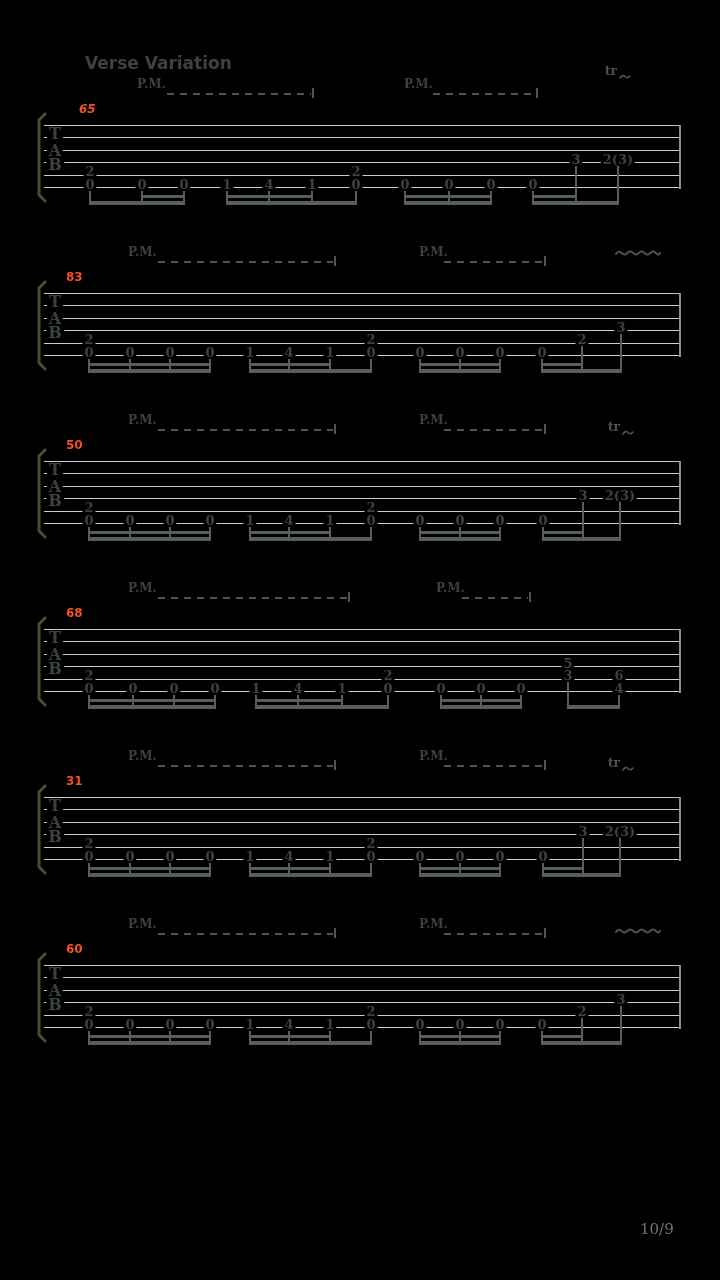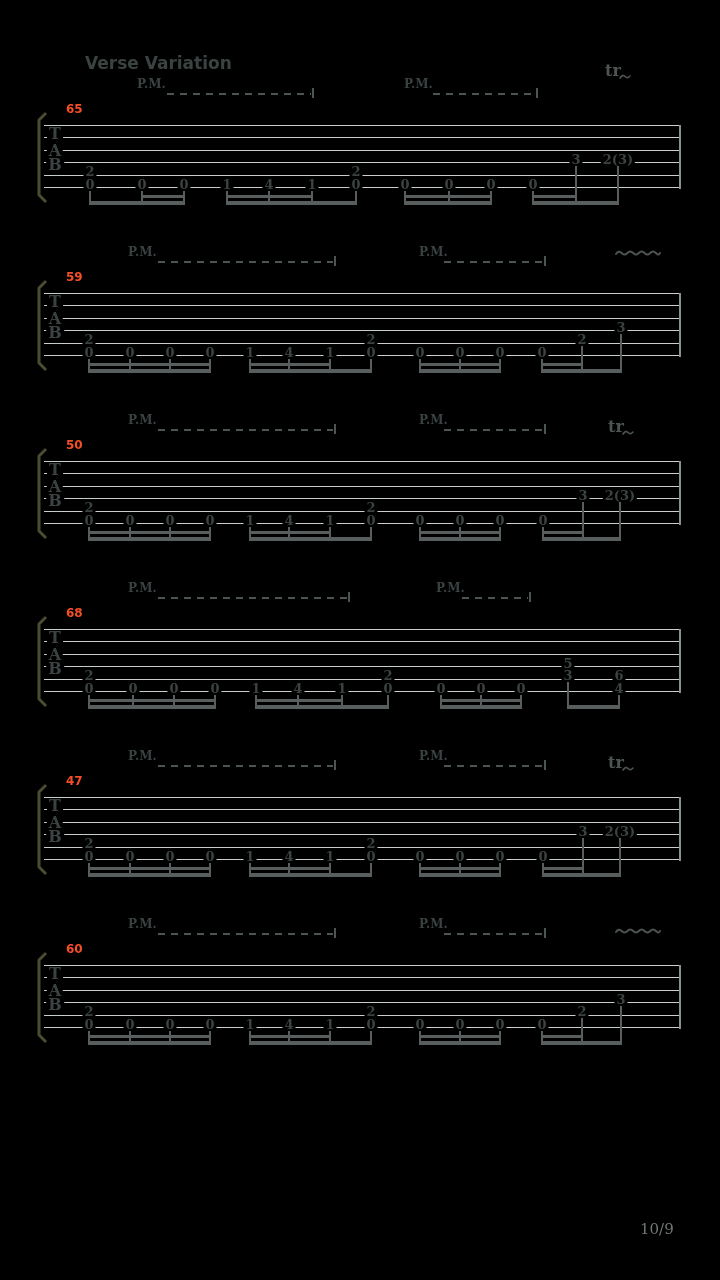--- a/index.html
+++ b/index.html
@@ -16,21 +16,21 @@
   .mnum{position:absolute;font-family:"DejaVu Sans",sans-serif;font-weight:bold;
         font-size:12px;line-height:13px;color:#f44f27;}
   .pm-label{position:absolute;font-weight:bold;font-size:12px;line-height:13px;color:#3b4242;}
   .dash{position:absolute;height:2px;}
   .tick{position:absolute;width:2px;height:10px;background:#4d5454;}
   .note{position:absolute;transform:translateX(-50%);font-weight:bold;font-size:13px;
         line-height:13px;color:#3b4242;background:#000;padding:0 2px;white-space:nowrap;}
   .stem{position:absolute;width:2px;background:#585e5e;}
   .beam1{position:absolute;height:4.5px;background:#585e5e;}
   .beam2{position:absolute;height:3.5px;background:#585e5e;}
-  .orn-tr{position:absolute;font-weight:bold;font-size:16px;line-height:14px;color:#4d5454;}
+  .orn-tr{position:absolute;font-weight:bold;font-size:12px;line-height:14px;color:#4d5454;}
   svg{position:absolute;overflow:visible;}
 </style>
 </head>
 <body>
 
 <div id="page">
   <div class="title">Verse Variation</div>
   <div id="score">
       <div class="sys" style="top: 55px;">
         <svg width="14" height="92" style="left: 34px; top: 57px;">
@@ -39,21 +39,21 @@
         <div class="line" style="left: 44px; width: 637px; top: 69.5px;"></div>
         <div class="line" style="left: 44px; width: 637px; top: 82px;"></div>
         <div class="line" style="left: 44px; width: 637px; top: 94.5px;"></div>
         <div class="line" style="left: 44px; width: 637px; top: 107px;"></div>
         <div class="line" style="left: 44px; width: 637px; top: 119.5px;"></div>
         <div class="line" style="left: 44px; width: 637px; top: 132px;"></div>
         <div class="barline" style="left: 679px; top: 70px; height: 63.5px;"></div>
         <div class="clef" style="left: 55px; top: 72px;">T</div>
         <div class="clef" style="left: 55px; top: 89px;">A</div>
         <div class="clef" style="left: 55px; top: 103px;">B</div>
-        <div class="mnum" style="left: 66px; top: 48px;">65</div>
+        <div class="mnum" style="left: 79px; top: 48px; font-style: italic;">65</div>
         <div class="pm-label" style="left: 137px; top: 23px;">P.M.</div>
         <div class="dash" style="left: 167px; top: 38px; width: 144px; background: repeating-linear-gradient(90deg, rgb(77, 84, 84) 0px, rgb(77, 84, 84) 7px, transparent 7px, transparent 13px);"></div>
         <div class="tick" style="left: 312px; top: 33px;"></div>
         <div class="pm-label" style="left: 404px; top: 23px;">P.M.</div>
         <div class="dash" style="left: 433px; top: 38px; width: 102px; background: repeating-linear-gradient(90deg, rgb(77, 84, 84) 0px, rgb(77, 84, 84) 7px, transparent 7px, transparent 13px);"></div>
         <div class="tick" style="left: 536px; top: 33px;"></div>
         <div class="orn-tr" style="left: 605px; top: 9px;">tr</div>
         <svg width="12" height="8" style="left: 619px; top: 18px;">
           <path d="M1 5 Q3.5 1 6 3.5 T11 3" fill="none" stroke="#4d5454" stroke-width="1.6" stroke-linecap="round"></path>
         </svg>
@@ -101,21 +101,21 @@
         <div class="line" style="left: 44px; width: 637px; top: 69.5px;"></div>
         <div class="line" style="left: 44px; width: 637px; top: 82px;"></div>
         <div class="line" style="left: 44px; width: 637px; top: 94.5px;"></div>
         <div class="line" style="left: 44px; width: 637px; top: 107px;"></div>
         <div class="line" style="left: 44px; width: 637px; top: 119.5px;"></div>
         <div class="line" style="left: 44px; width: 637px; top: 132px;"></div>
         <div class="barline" style="left: 679px; top: 70px; height: 63.5px;"></div>
         <div class="clef" style="left: 55px; top: 72px;">T</div>
         <div class="clef" style="left: 55px; top: 89px;">A</div>
         <div class="clef" style="left: 55px; top: 103px;">B</div>
-        <div class="mnum" style="left: 66px; top: 48px;">59</div>
+        <div class="mnum" style="left: 66px; top: 48px;">83</div>
         <div class="pm-label" style="left: 128px; top: 23px;">P.M.</div>
         <div class="dash" style="left: 158px; top: 38px; width: 175px; background: repeating-linear-gradient(90deg, rgb(77, 84, 84) 0px, rgb(77, 84, 84) 7px, transparent 7px, transparent 13px);"></div>
         <div class="tick" style="left: 334px; top: 33px;"></div>
         <div class="pm-label" style="left: 419px; top: 23px;">P.M.</div>
         <div class="dash" style="left: 444px; top: 38px; width: 99px; background: repeating-linear-gradient(90deg, rgb(77, 84, 84) 0px, rgb(77, 84, 84) 7px, transparent 7px, transparent 13px);"></div>
         <div class="tick" style="left: 544px; top: 33px;"></div>
         <svg width="46" height="8" style="left: 615px; top: 26px;">
           <path d="M1 5 Q3.8 1 6.7 4 T12.4 4 T18.1 4 T23.8 4 T29.5 4 T35.2 4 T40.9 4 T45 4" fill="none" stroke="#4d5454" stroke-width="2" stroke-linecap="round"></path>
         </svg>
         <div class="beam1" style="left: 88px; width: 123px; top: 145.5px;"></div>
@@ -287,21 +287,21 @@
         <div class="line" style="left: 44px; width: 637px; top: 69.5px;"></div>
         <div class="line" style="left: 44px; width: 637px; top: 82px;"></div>
         <div class="line" style="left: 44px; width: 637px; top: 94.5px;"></div>
         <div class="line" style="left: 44px; width: 637px; top: 107px;"></div>
         <div class="line" style="left: 44px; width: 637px; top: 119.5px;"></div>
         <div class="line" style="left: 44px; width: 637px; top: 132px;"></div>
         <div class="barline" style="left: 679px; top: 70px; height: 63.5px;"></div>
         <div class="clef" style="left: 55px; top: 72px;">T</div>
         <div class="clef" style="left: 55px; top: 89px;">A</div>
         <div class="clef" style="left: 55px; top: 103px;">B</div>
-        <div class="mnum" style="left: 66px; top: 48px;">47</div>
+        <div class="mnum" style="left: 66px; top: 48px;">31</div>
         <div class="pm-label" style="left: 128px; top: 23px;">P.M.</div>
         <div class="dash" style="left: 158px; top: 38px; width: 175px; background: repeating-linear-gradient(90deg, rgb(77, 84, 84) 0px, rgb(77, 84, 84) 7px, transparent 7px, transparent 13px);"></div>
         <div class="tick" style="left: 334px; top: 33px;"></div>
         <div class="pm-label" style="left: 419px; top: 23px;">P.M.</div>
         <div class="dash" style="left: 444px; top: 38px; width: 99px; background: repeating-linear-gradient(90deg, rgb(77, 84, 84) 0px, rgb(77, 84, 84) 7px, transparent 7px, transparent 13px);"></div>
         <div class="tick" style="left: 544px; top: 33px;"></div>
         <div class="orn-tr" style="left: 608px; top: 29px;">tr</div>
         <svg width="12" height="8" style="left: 622px; top: 38px;">
           <path d="M1 5 Q3.5 1 6 3.5 T11 3" fill="none" stroke="#4d5454" stroke-width="1.6" stroke-linecap="round"></path>
         </svg>

